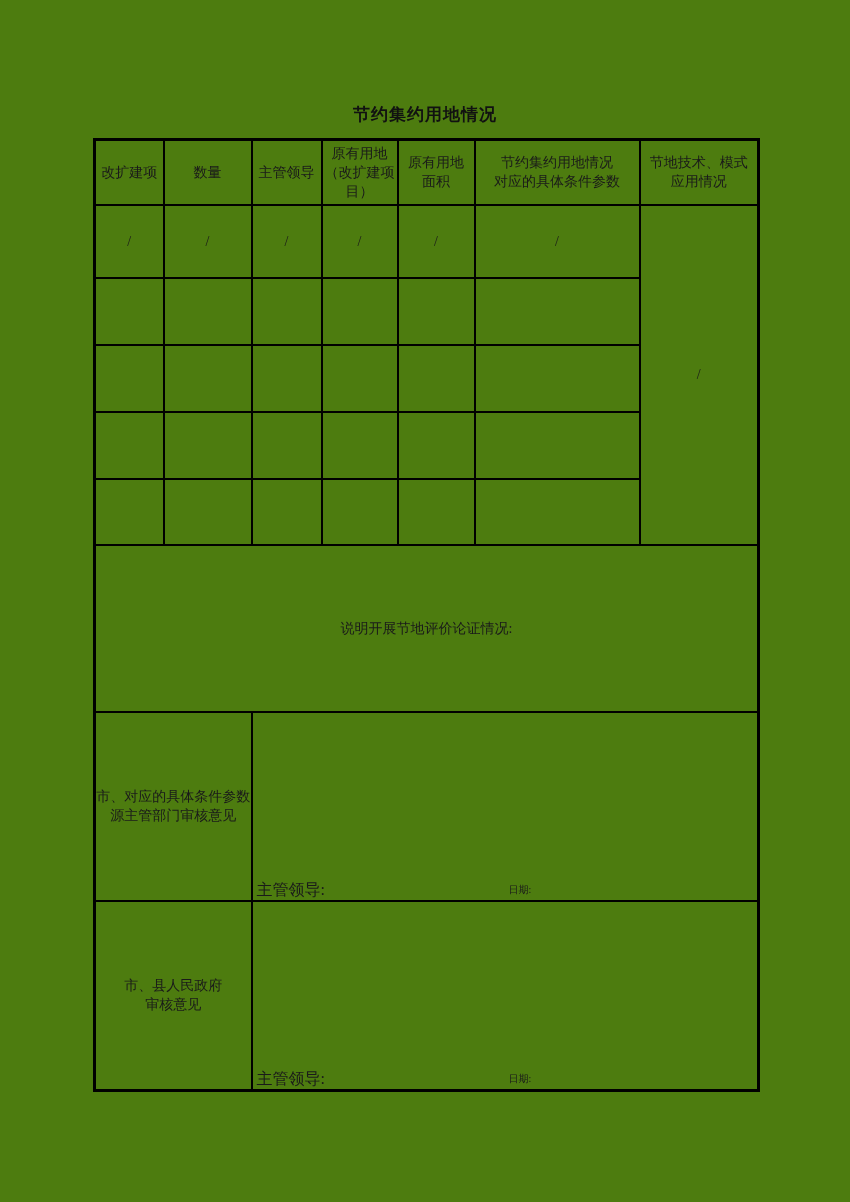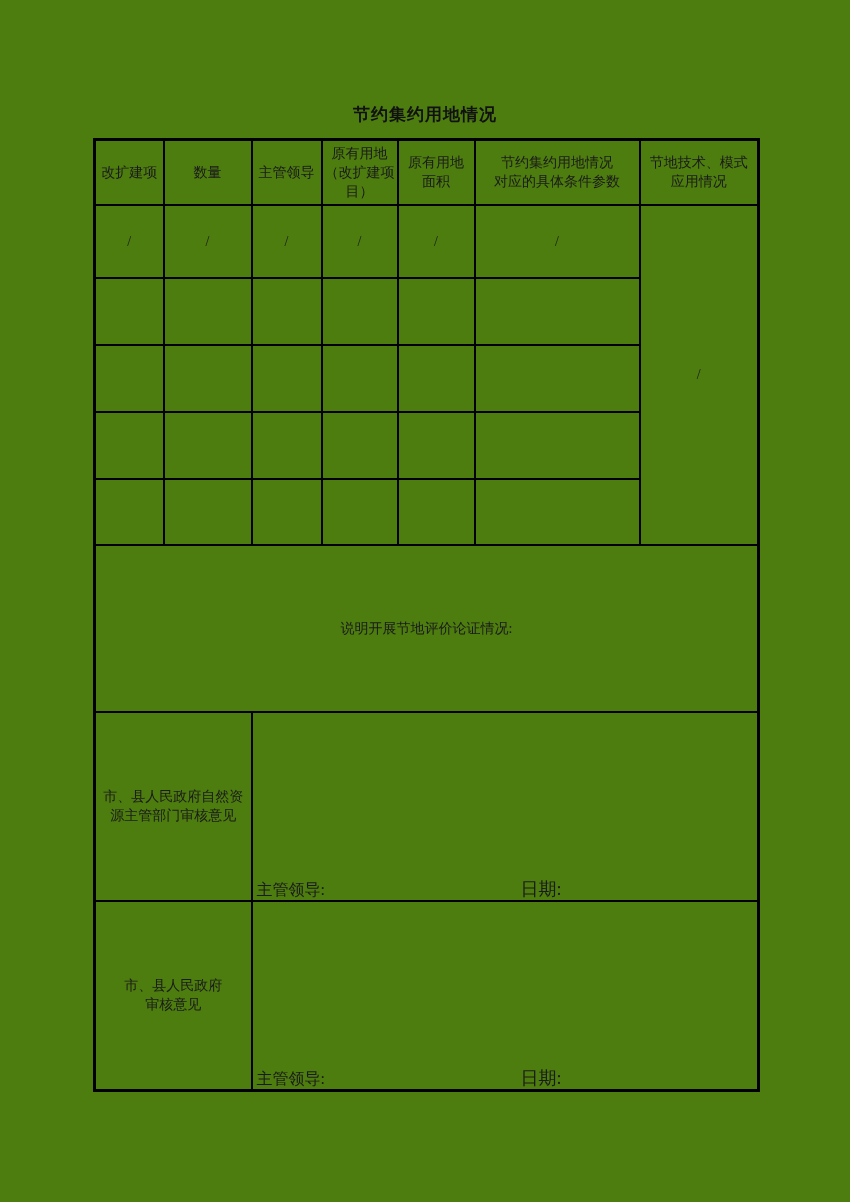--- a/index.html
+++ b/index.html
@@ -64,23 +64,23 @@
     position: relative;
   }
   .sig-leader {
     position: absolute;
     left: 4px;
     bottom: 1px;
     font-size: 16px;
   }
   .sig-date {
     position: absolute;
-    left: 268px;
+    left: 256px;
     bottom: 1px;
-    font-size: 18px;
+    font-size: 10px;
   }
   .slash { font-size: 14px; }
 </style>
 </head>
 <body>
 
 <div class="page">
 
   <div class="doc-title">节约集约用地情况</div>
 
@@ -155,21 +155,21 @@
       <td></td>
       <td></td>
       <td></td>
     </tr>
 
     <tr class="note-row">
       <td class="note-cell" colspan="7">说明开展节地评价论证情况:</td>
     </tr>
 
     <tr class="section-row-1">
-      <td class="section-label" colspan="2">市、县人民政府自然资
+      <td class="section-label" colspan="2">市、对应的具体条件参数
 源主管部门审核意见</td>
       <td class="section-body" colspan="5">
         <span class="sig-leader">主管领导:</span>
         <span class="sig-date">日期:</span>
       </td>
     </tr>
 
     <tr class="section-row-2">
       <td class="section-label" colspan="2">市、县人民政府
 审核意见</td>

